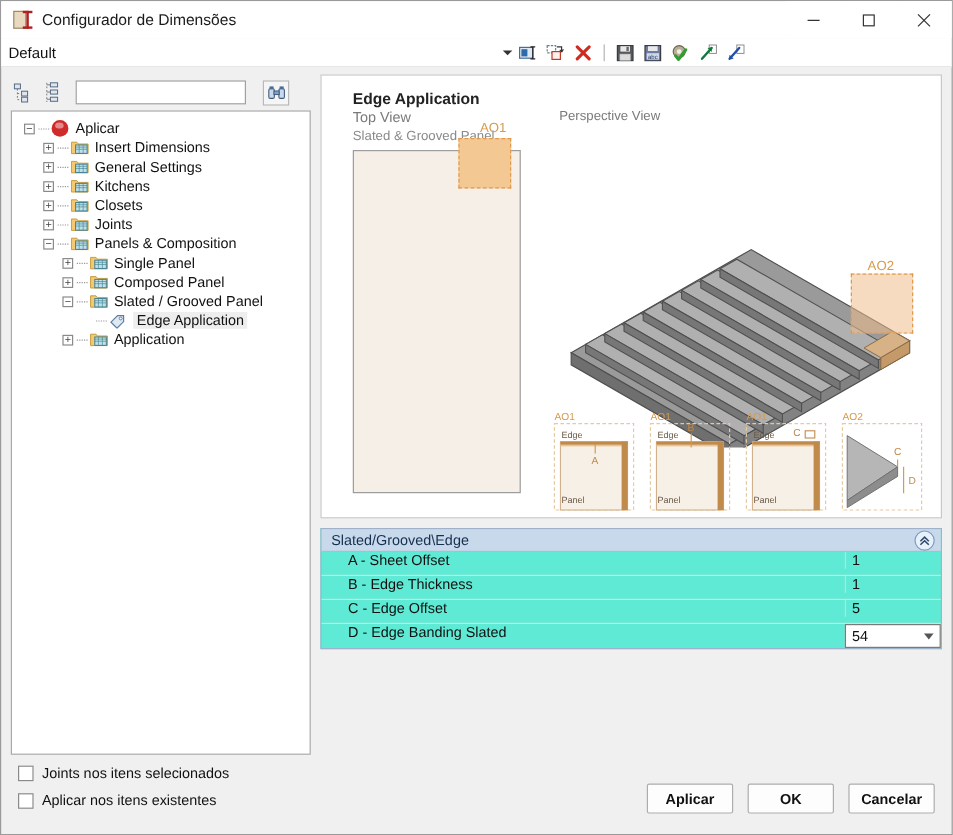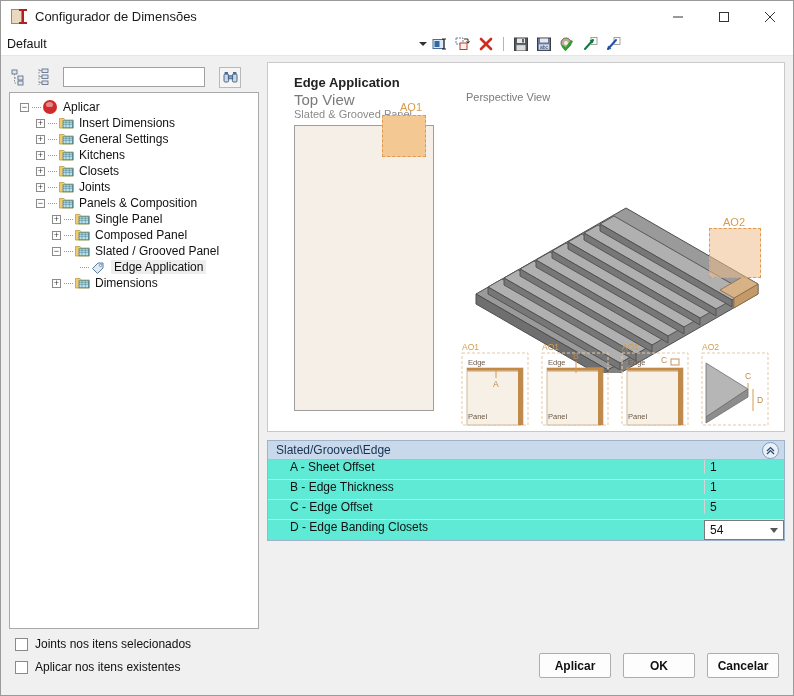--- a/index.html
+++ b/index.html
@@ -124,21 +124,21 @@
 
   
   .rightpane { flex:1; display:flex; flex-direction:column; gap:8px; min-width:0; }
 
   .preview {
     height:370px; flex:0 0 370px;
     background:#fff; border:1px solid #c9c9c9; position:relative;
     overflow:hidden;
   }
   .pv-title { position:absolute; left:26px; top:12px; font-size:13px; font-weight:bold; color:#222; }
-  .pv-sub { position:absolute; left:26px; top:28px; font-size:15px; color:#7a7a7a; }
+  .pv-sub { position:absolute; left:26px; top:28px; font-size:12px; color:#7a7a7a; }
   .pv-persp { position:absolute; left:198px; top:28px; font-size:11px; color:#7a7a7a; }
   .pv-panlbl { position:absolute; left:26px; top:45px; font-size:11px; color:#8a8a8a; }
 
   .topview {
     position:absolute; left:26px; top:62px; width:140px; height:286px;
     background:#f6efe8; border:1px solid #9d9d9d;
   }
   .ao1-hl {
     position:absolute; left:114px; top:52px; width:44px; height:42px;
     background:#f3c893; border:1px dashed #e09a4e;
@@ -456,21 +456,21 @@
             <span class="tlabel">Edge Application</span>
           </div>
           <div class="tnode" style="padding-left: 38px;">
             <span class="expander">+</span>
             <span class="dots"></span>
             <span class="nicon"><svg width="15" height="13" viewBox="0 0 15 13">
                 <path d="M0.5 2.5 L5 2.5 L6.2 4 L14.5 4 L14.5 12 L0.5 12 Z" fill="#f5c972" stroke="#c49a3a" stroke-width=".8"></path>
                 <rect x="4" y="4.8" width="9.6" height="7" fill="#bfe0e8" stroke="#3c7f90" stroke-width=".8"></rect>
                 <path d="M4 6.6 H13.6 M4 8.4 H13.6 M7 4.8 V11.8 M10.3 4.8 V11.8" stroke="#3c7f90" stroke-width=".5"></path>
               </svg></span>
-            <span class="tlabel">Dimensions</span>
+            <span class="tlabel">Application</span>
           </div>
         </div>
     </div>
 
     <div class="rightpane">
 
       <div class="preview">
         <div class="pv-title">Edge Application</div>
         <div class="pv-sub">Top View</div>
         <div class="pv-persp">Perspective View</div>
@@ -590,21 +590,21 @@
                 <span>1</span>
               </div>
             </div>
             <div class="prow">
               <div class="plabel">C - Edge Offset</div>
               <div class="pval">
                 <span>5</span>
               </div>
             </div>
             <div class="prow">
-              <div class="plabel">D - Edge Banding Closets</div>
+              <div class="plabel">D - Edge Banding Slated</div>
               <div class="pval combo">
                 <span>54</span>
                 <span class="caret"></span>
               </div>
             </div>
           </div>
       </div>
 
       <div class="spacer"></div>
     </div>

